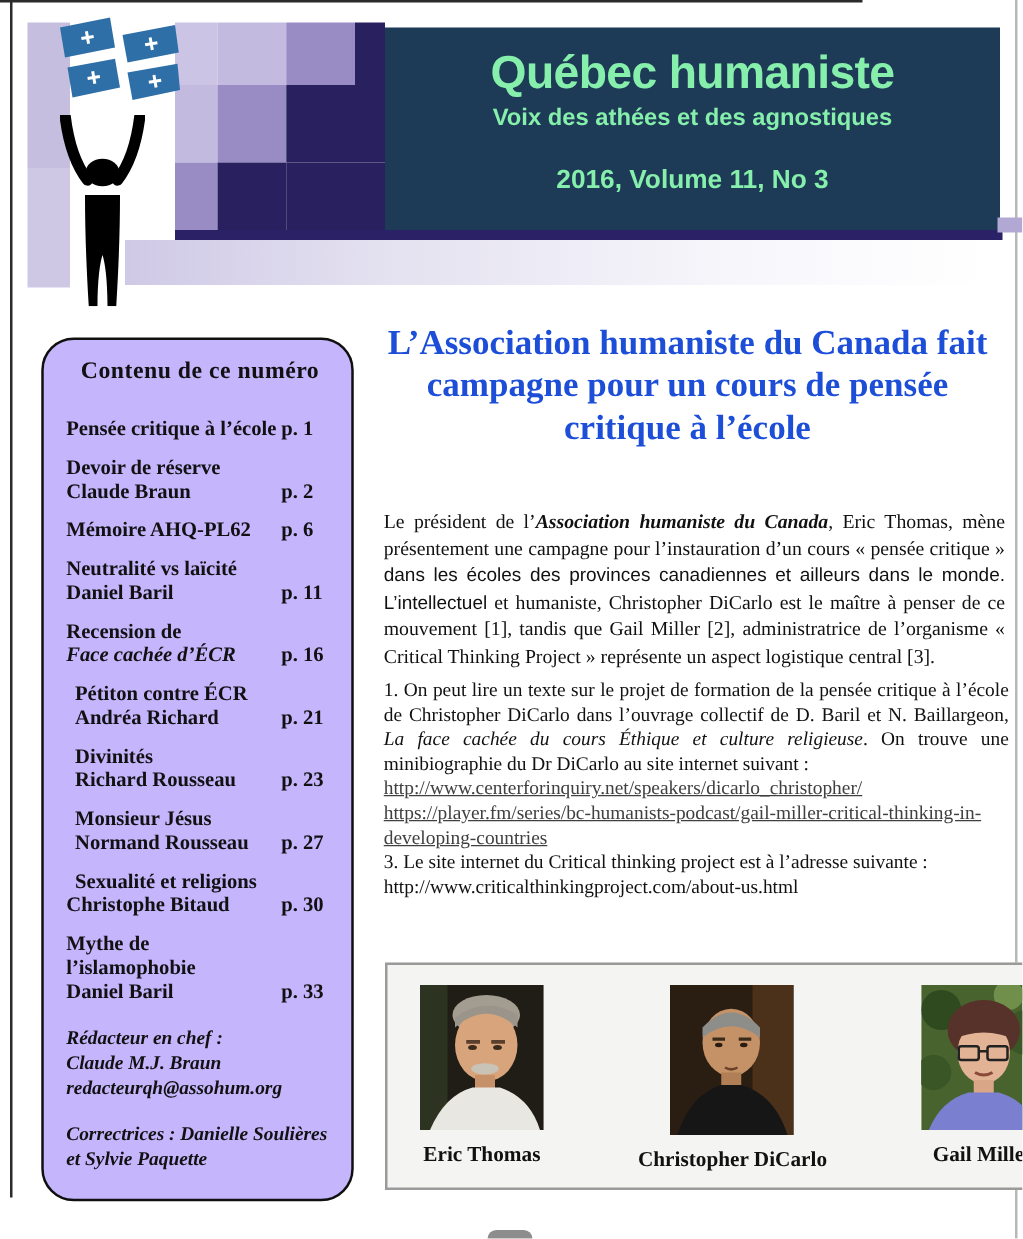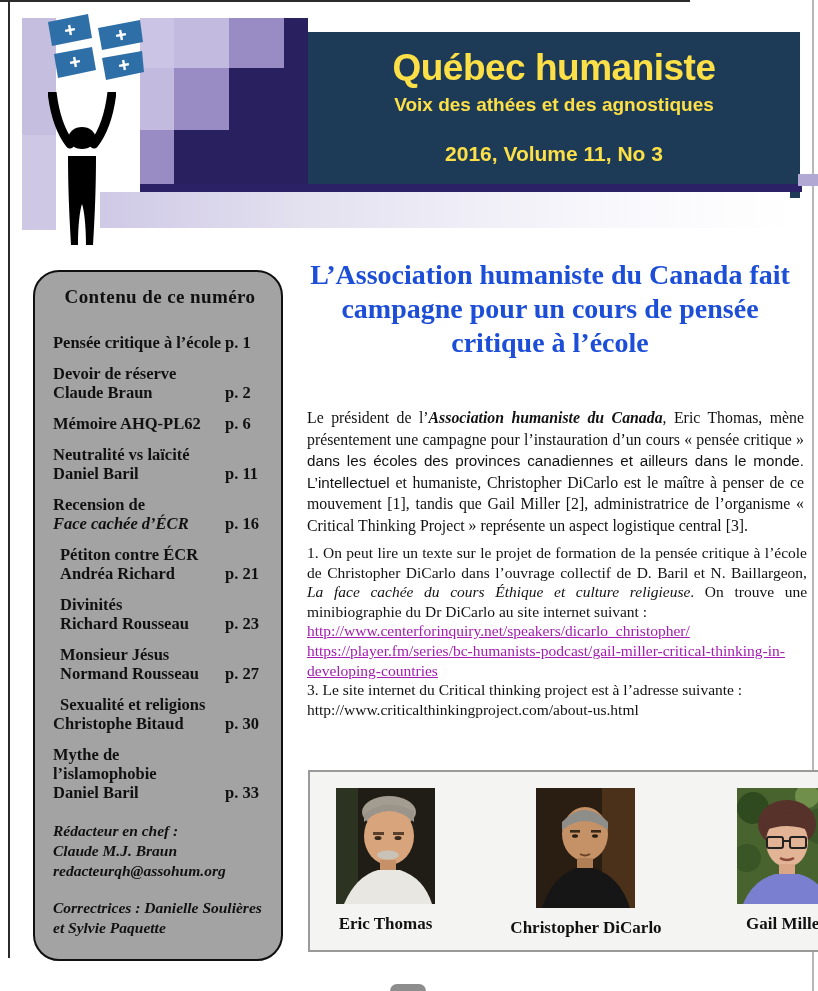--- a/index.html
+++ b/index.html
@@ -11,55 +11,55 @@
   .b-right{position:absolute;left:812px;top:0;width:2px;height:991px;background:#b8b8b8;}
 
   
   .left-strip{position:absolute;left:22px;top:18px;width:34px;height:212px;
       background:linear-gradient(180deg,#c6bedf 0 55%,#cec8e5 55% 100%);}
   .stairs{position:absolute;left:140px;top:18px;display:grid;
       grid-template-columns:34px 55px 55px 24px;grid-template-rows:50px 62px 54px;}
   .stairs i{display:block;}
   .c-light{background:#cbc4e4;} .c-light2{background:#c3bbdf;}
   .c-med{background:#998cc5;} .c-dark{background:#29215f;}
-  .navy-box{position:absolute;left:308px;top:32px;width:492px;height:166px;background:#1d3a56;
-      display:flex;flex-direction:column;align-items:center;color:#fde047;
+  .navy-box{position:absolute;left:308px;top:22px;width:492px;height:166px;background:#1d3a56;
+      display:flex;flex-direction:column;align-items:center;color:#86efac;
       font-family:"Liberation Sans",sans-serif;font-weight:bold;text-align:center;}
   .hdr-title{font-size:37px;letter-spacing:-0.5px;margin-top:14px;line-height:44px;}
   .hdr-sub{font-size:19px;margin-top:4px;}
   .hdr-issue{font-size:21px;margin-top:26px;}
   .indigo-strip{position:absolute;left:140px;top:184px;width:662px;height:8px;background:#2a2166;}
   .lav-chunk{position:absolute;left:798px;top:174px;width:20px;height:12px;background:#b1a9d3;}
   .pale-band{position:absolute;left:100px;top:192px;width:690px;height:36px;
       background:linear-gradient(90deg,#cfc9e6 0%,#e4e1f0 30%,#f7f6fb 70%,#ffffff 100%);}
   .flag-svg{position:absolute;left:44px;top:10px;}
   .figure-svg{position:absolute;left:48px;top:92px;}
 
   
   .toc{position:absolute;left:33px;top:270px;width:250px;height:691px;box-sizing:border-box;
-      border:2px solid #101010;border-radius:26px;padding:14px 14px 0 18px;background:#a3a3a3;}
+      border:2px solid #101010;border-radius:26px;padding:14px 14px 0 18px;background:#c4b5fd;}
   .toc-title{font-size:19px;font-weight:bold;text-align:center;letter-spacing:.4px;margin-bottom:25px;}
   .toc-item{display:flex;margin-bottom:12px;font-weight:bold;font-size:16.5px;line-height:19px;}
   .toc-lines{flex:1;display:flex;flex-direction:column;}
   .toc-page{flex:none;width:42px;align-self:flex-end;}
   .italic{font-style:italic;}
   .ind{padding-left:7px;}
   .toc-editor{margin-top:19px;font-weight:bold;font-style:italic;font-size:15.5px;line-height:20px;}
   .toc-corr{margin-top:17px;font-weight:bold;font-style:italic;font-size:15.5px;line-height:20px;}
 
   
   .art-title{position:absolute;left:300px;top:258px;width:500px;text-align:center;
       font-size:28px;font-weight:bold;line-height:34px;color:#1d4ed8;}
   .intro{position:absolute;left:307px;top:407px;width:497px;margin:0;text-align:justify;
       font-size:15.8px;line-height:21.5px;}
   .seg-bi{font-weight:bold;font-style:italic;}
   .seg-sans{font-family:"Liberation Sans",sans-serif;font-size:15.2px;}
   .notes{position:absolute;left:307px;top:543px;width:500px;font-size:15.5px;line-height:19.6px;}
   .notes p{margin:0;text-align:justify;font-family:Liberation Serif, serif;}
-  .lk{display:block;color:#a21caf;text-decoration:underline;overflow-wrap:anywhere;cursor:pointer;}
+  .lk{display:block;color:#404040;text-decoration:underline;overflow-wrap:anywhere;cursor:pointer;}
   .plain-url{display:block;}
 
   
   .photo-box{position:absolute;left:308px;top:770px;width:556px;height:182px;box-sizing:border-box;
       background:#f4f4f3;border:2px solid #9a9a9a;display:flex;justify-content:space-between;
       padding:16px 26px 0 26px;}
   .person{display:flex;flex-direction:column;align-items:center;}
   .person .cap{margin-top:10px;font-weight:bold;font-size:17px;white-space:nowrap;}
 
   .bottom-tab{position:absolute;left:390px;top:984px;width:36px;height:7px;background:#8d8d8d;

